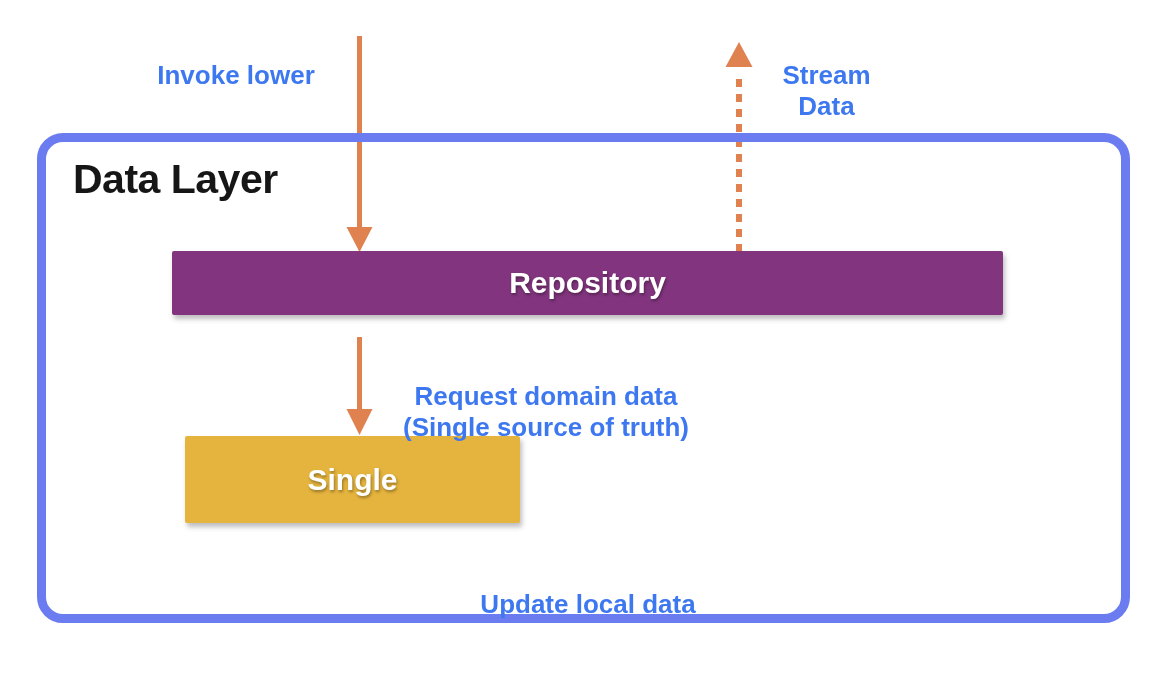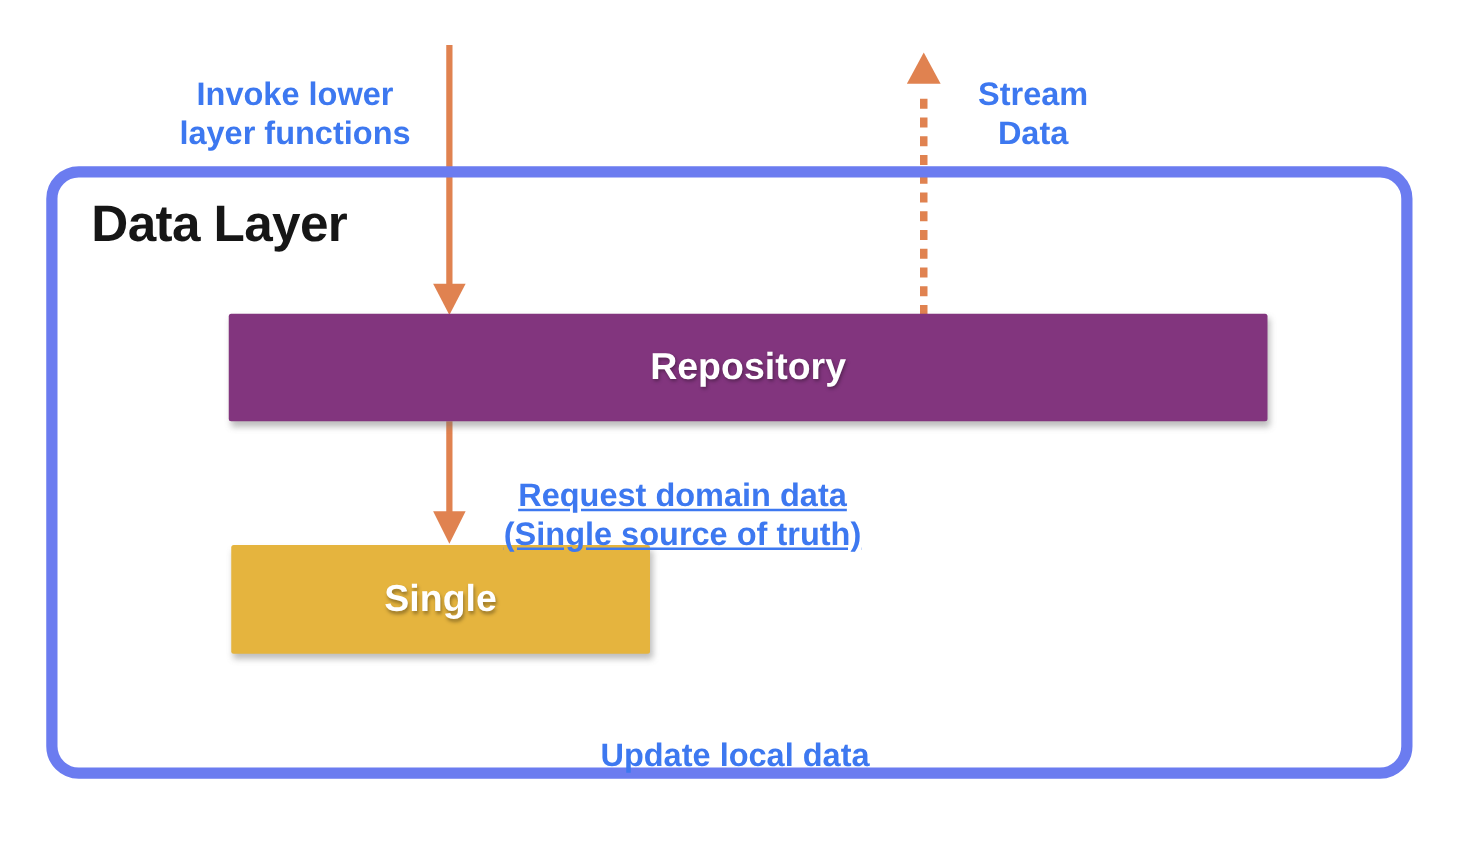--- a/index.html
+++ b/index.html
@@ -66,44 +66,43 @@
     color: var(--box-text-white);
     font-size: 30px;
     font-weight: 700;
     border-radius: 2px;
     box-shadow: 2px 4px 5px rgba(110,110,110,0.45);
     text-shadow: 1px 2px 3px rgba(0,0,0,0.35);
     white-space: nowrap;
   }
   .node.repository {
     left: 172px; top: 251px;
-    width: 831px; height: 86px;
+    width: 831px; height: 64px;
     background: var(--repository-purple);
-    margin-left: 11px;
   }
   .node.network {
     left: 185px; top: 436px;
     width: 335px; height: 87px;
     background: var(--network-gold);
   }
   
   .blue-label {
     position: absolute;
     z-index: 4;
     color: var(--label-blue);
     font-size: 26px;
     font-weight: 700;
     line-height: 31px;
     text-align: center;
     white-space: nowrap;
     margin-top: 28px;
   }
   .blue-label.invoke   { left: 86px;  top: 32px;  width: 300px; }
   .blue-label.stream   { left: 744px; top: 32px;  width: 165px; }
-  .blue-label.request  { left: 396px; top: 353px; width: 300px; text-decoration: underline; }
+  .blue-label.request  { left: 396px; top: 353px; width: 300px; }
   .blue-label.update   { left: 438px; top: 561px; width: 300px; }
 </style>
 </head>
 <body>
 
 <div id="canvas">
 
   <svg id="arrows" viewBox="0 0 1174 683" xmlns="http://www.w3.org/2000/svg">
 
     <g>
@@ -129,21 +128,20 @@
   <div class="node repository">
     <span>Repository</span>
   </div>
 
   <div class="node network">
     <span>Single</span>
   </div>
 
   <div class="blue-label invoke">
     <div>Invoke lower</div>
-    <div>layer functions</div>
   </div>
 
   <div class="blue-label stream">
     <div>Stream</div>
     <div>Data</div>
   </div>
 
   <div class="blue-label request">
     <div>Request domain data</div>
     <div>(Single source of truth)</div>

